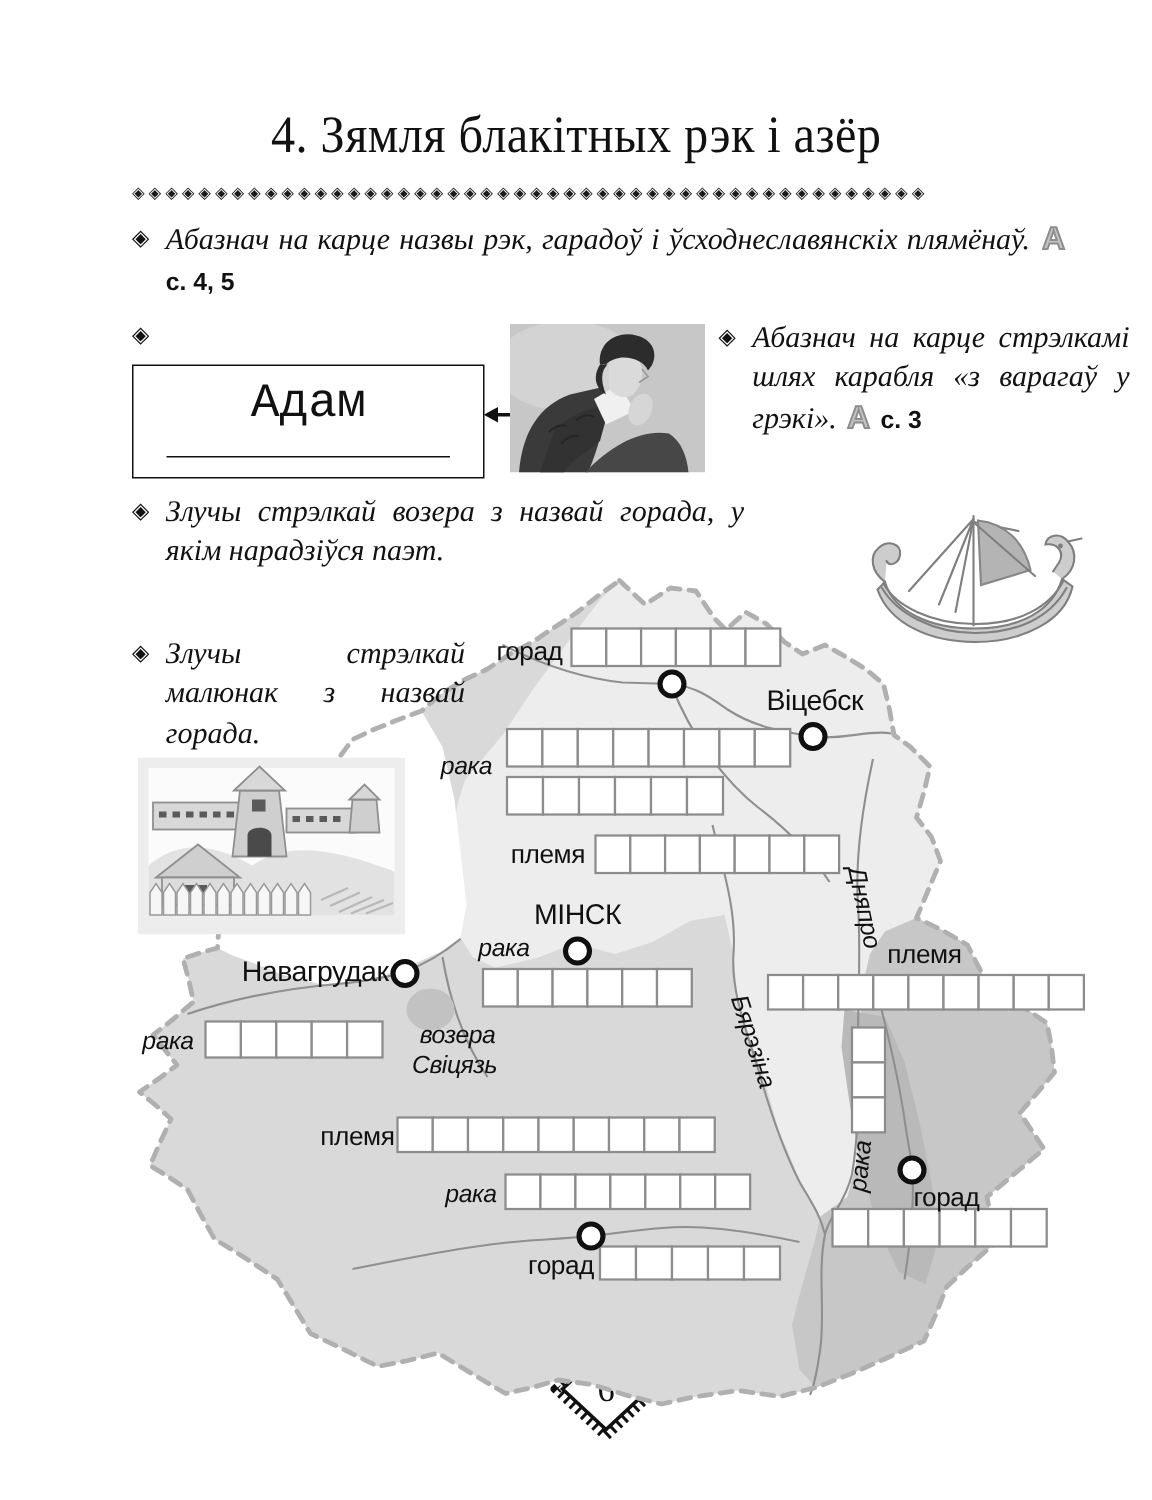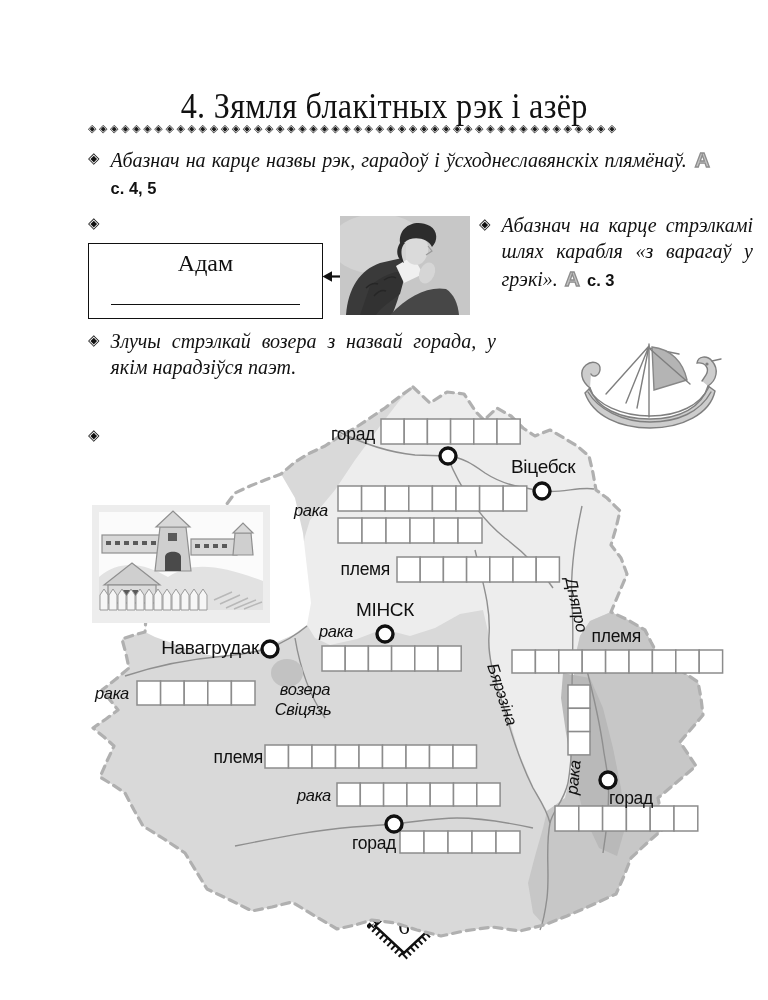--- a/index.html
+++ b/index.html
@@ -1,35 +1,35 @@
 <!DOCTYPE html>
 <html><head>
 <meta charset="utf-8">
 <style>
   html,body{margin:0;padding:0;background:#fff;}
   body{width:768px;height:1000px;position:relative;font-family:"Liberation Serif",serif;color:#111;overflow:hidden;}
   .abs{position:absolute;}
   
-  #title{top:70px;left:0;width:768px;text-align:center;font-size:35px;letter-spacing:.3px;white-space:nowrap;margin-top:17px;}
+  #title{top:70px;left:0;width:768px;text-align:center;font-size:35px;letter-spacing:.3px;white-space:nowrap;}
   #title span{display:inline-block;transform:scaleX(.92);}
   #divider{top:122px;left:88px;width:594px;height:16px;font-size:11px;letter-spacing:2.6px;color:#1a1a1a;white-space:nowrap;overflow:hidden;font-family:"DejaVu Sans",sans-serif;}
   
   .task{display:flex;gap:11px;font-style:italic;font-size:20px;line-height:1.32;}
   .bullet{font-style:normal;font-size:15px;margin-top:3px;font-family:"DejaVu Sans",sans-serif;flex:0 0 auto;}
   .tt{text-align:justify;}
   .atlas{font-style:normal;font-weight:bold;font-family:"Liberation Sans",sans-serif;font-size:21px;color:#c3c3c3;-webkit-text-stroke:1.3px #8d8d8d;padding:0 2px;}
   .ref{font-style:normal;font-family:"Liberation Sans",sans-serif;font-weight:bold;font-size:16.5px;white-space:nowrap;margin-top:44px;}
   #task1{top:146px;left:88px;width:624px;}
   #task2h{top:211px;left:88px;width:340px;}
   #task3{top:212px;left:479px;width:274px;}
   #task4{top:328px;left:88px;width:408px;}
   #task5{top:423px;left:88px;width:222px;}
   
   #nameBox{top:243px;left:88px;width:233px;height:74px;border:1.7px solid #111;background:#fff;}
-  #namePrefill{position:absolute;top:6px;left:0;width:100%;text-align:center;font-family:Liberation Serif, serif;font-style:normal;font-size:24px;}
+  #namePrefill{position:absolute;top:6px;left:0;width:100%;text-align:center;font-family:Liberation Mono, monospace;font-style:normal;font-size:32px;}
   #writeLine{position:absolute;left:22px;right:22px;bottom:13px;border-bottom:1.7px solid #111;height:0;}
   #arrowIcon{top:269px;left:321px;}
   #portrait{top:216px;left:340px;width:130px;height:99px;}
   #fortress{top:505px;left:92px;width:178px;height:118px;z-index:3;}
   #ship{top:332px;left:576px;width:148px;height:104px;}
   #mapSvg{top:378px;left:85px;z-index:1;}
   .taskz{z-index:4;}
   
   #mapSvg text{font-family:"Liberation Sans",sans-serif;fill:#101010;letter-spacing:-.3px;}
   #mapSvg text.lbl{font-size:17.5px;}
@@ -88,20 +88,21 @@
     <span class="ref">с. 3</span></div>
 </div>
 
 <div class="abs task taskz" id="task4">
   <span class="bullet">◈</span>
   <div class="tt"><span>Злучы стрэлкай возера з назвай горада, у якім нарадзіўся паэт.</span></div>
 </div>
 
 <div class="abs task taskz" id="task5">
   <span class="bullet">◈</span>
+  <div class="tt"><span>Злучы стрэлкай малюнак з назвай горада.</span></div>
 </div>
 
 <svg class="abs" id="ship" viewBox="0 0 148 104">
   <g stroke="#7f7f7f" stroke-width="1.4" fill="none" stroke-linecap="round">
     <path d="M14,56 C20,76 44,87 74,87 C104,87 126,75 132,54 L139,59 C134,82 106,96 74,96 C44,96 17,84 9,61 Z" fill="#cdcdcd"></path>
     <path d="M12,60 C22,77 46,90 74,90 C102,90 124,80 135,60"></path>
     <path d="M13,57 C21,72 45,84 74,84 C103,84 124,73 133,55"></path>
     <path d="M14,56 C5,49 3,39 10,33 C16,28 25,30 24,38 C23,44 17,46 15,42" fill="#cdcdcd"></path>
     <path d="M132,54 C141,48 143,37 136,29 C131,23 122,24 121,31 C129,30 134,36 130,43 L126,49" fill="#cdcdcd"></path>
     <circle cx="131" cy="32" r="1.6" fill="#7f7f7f" stroke="none"></circle>

